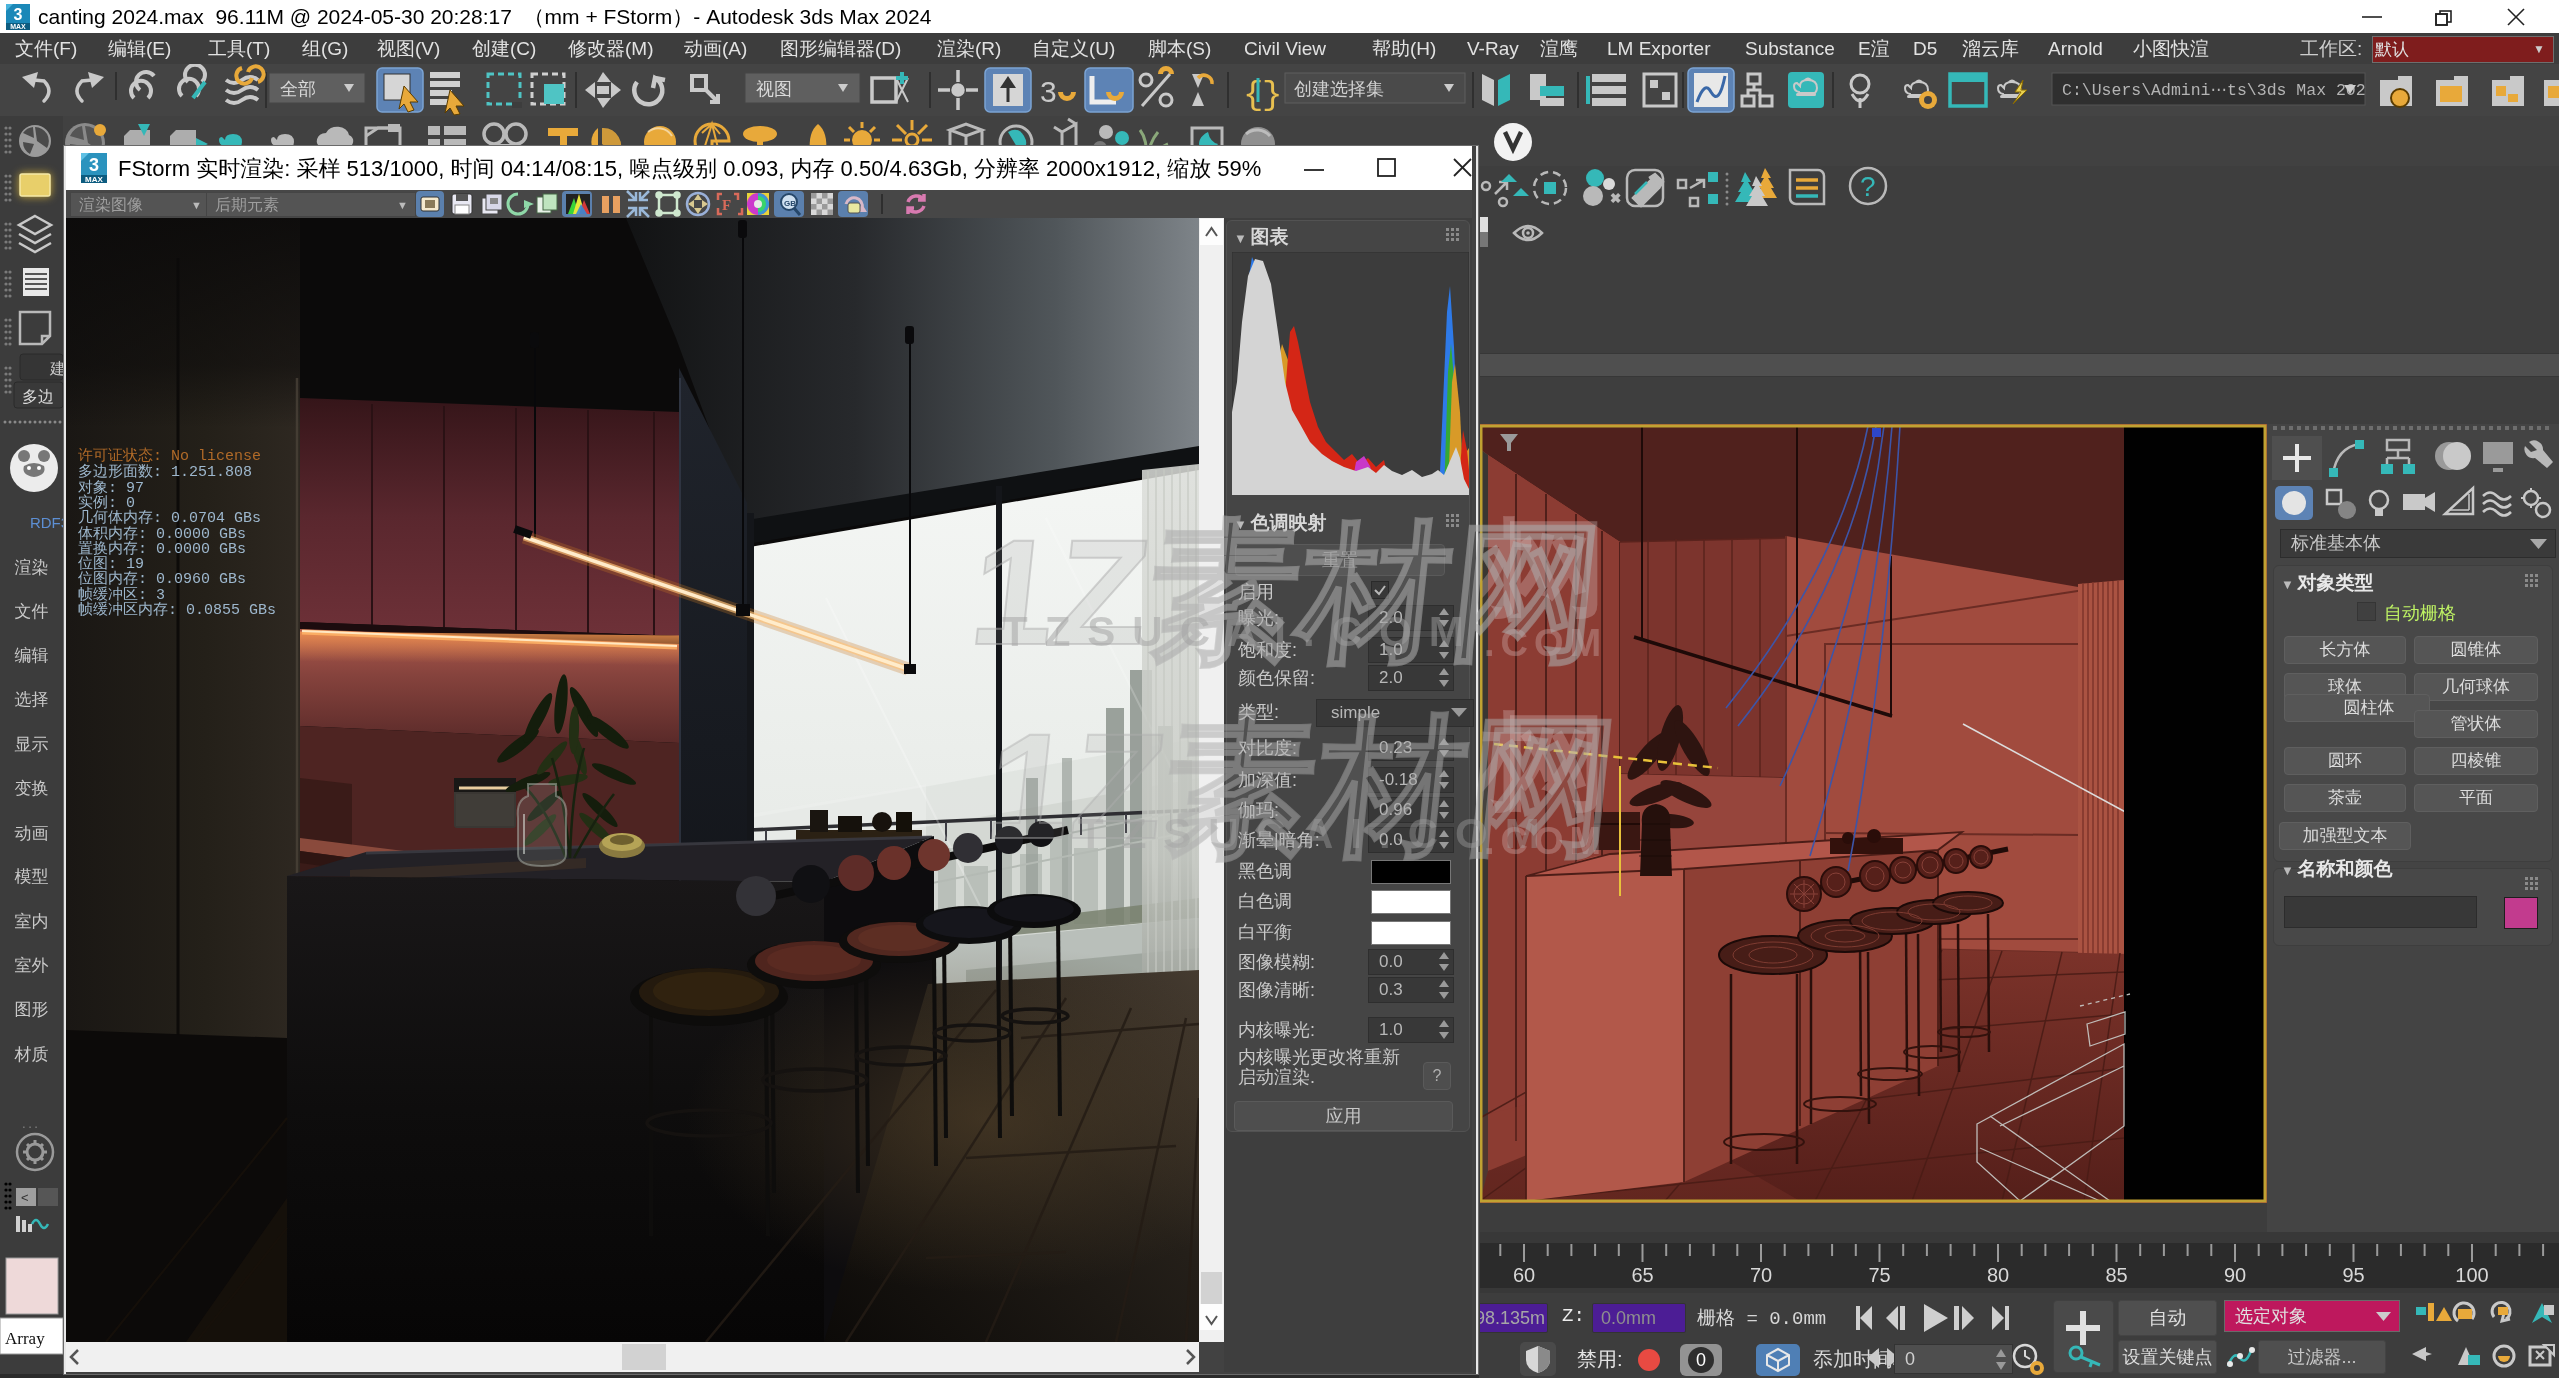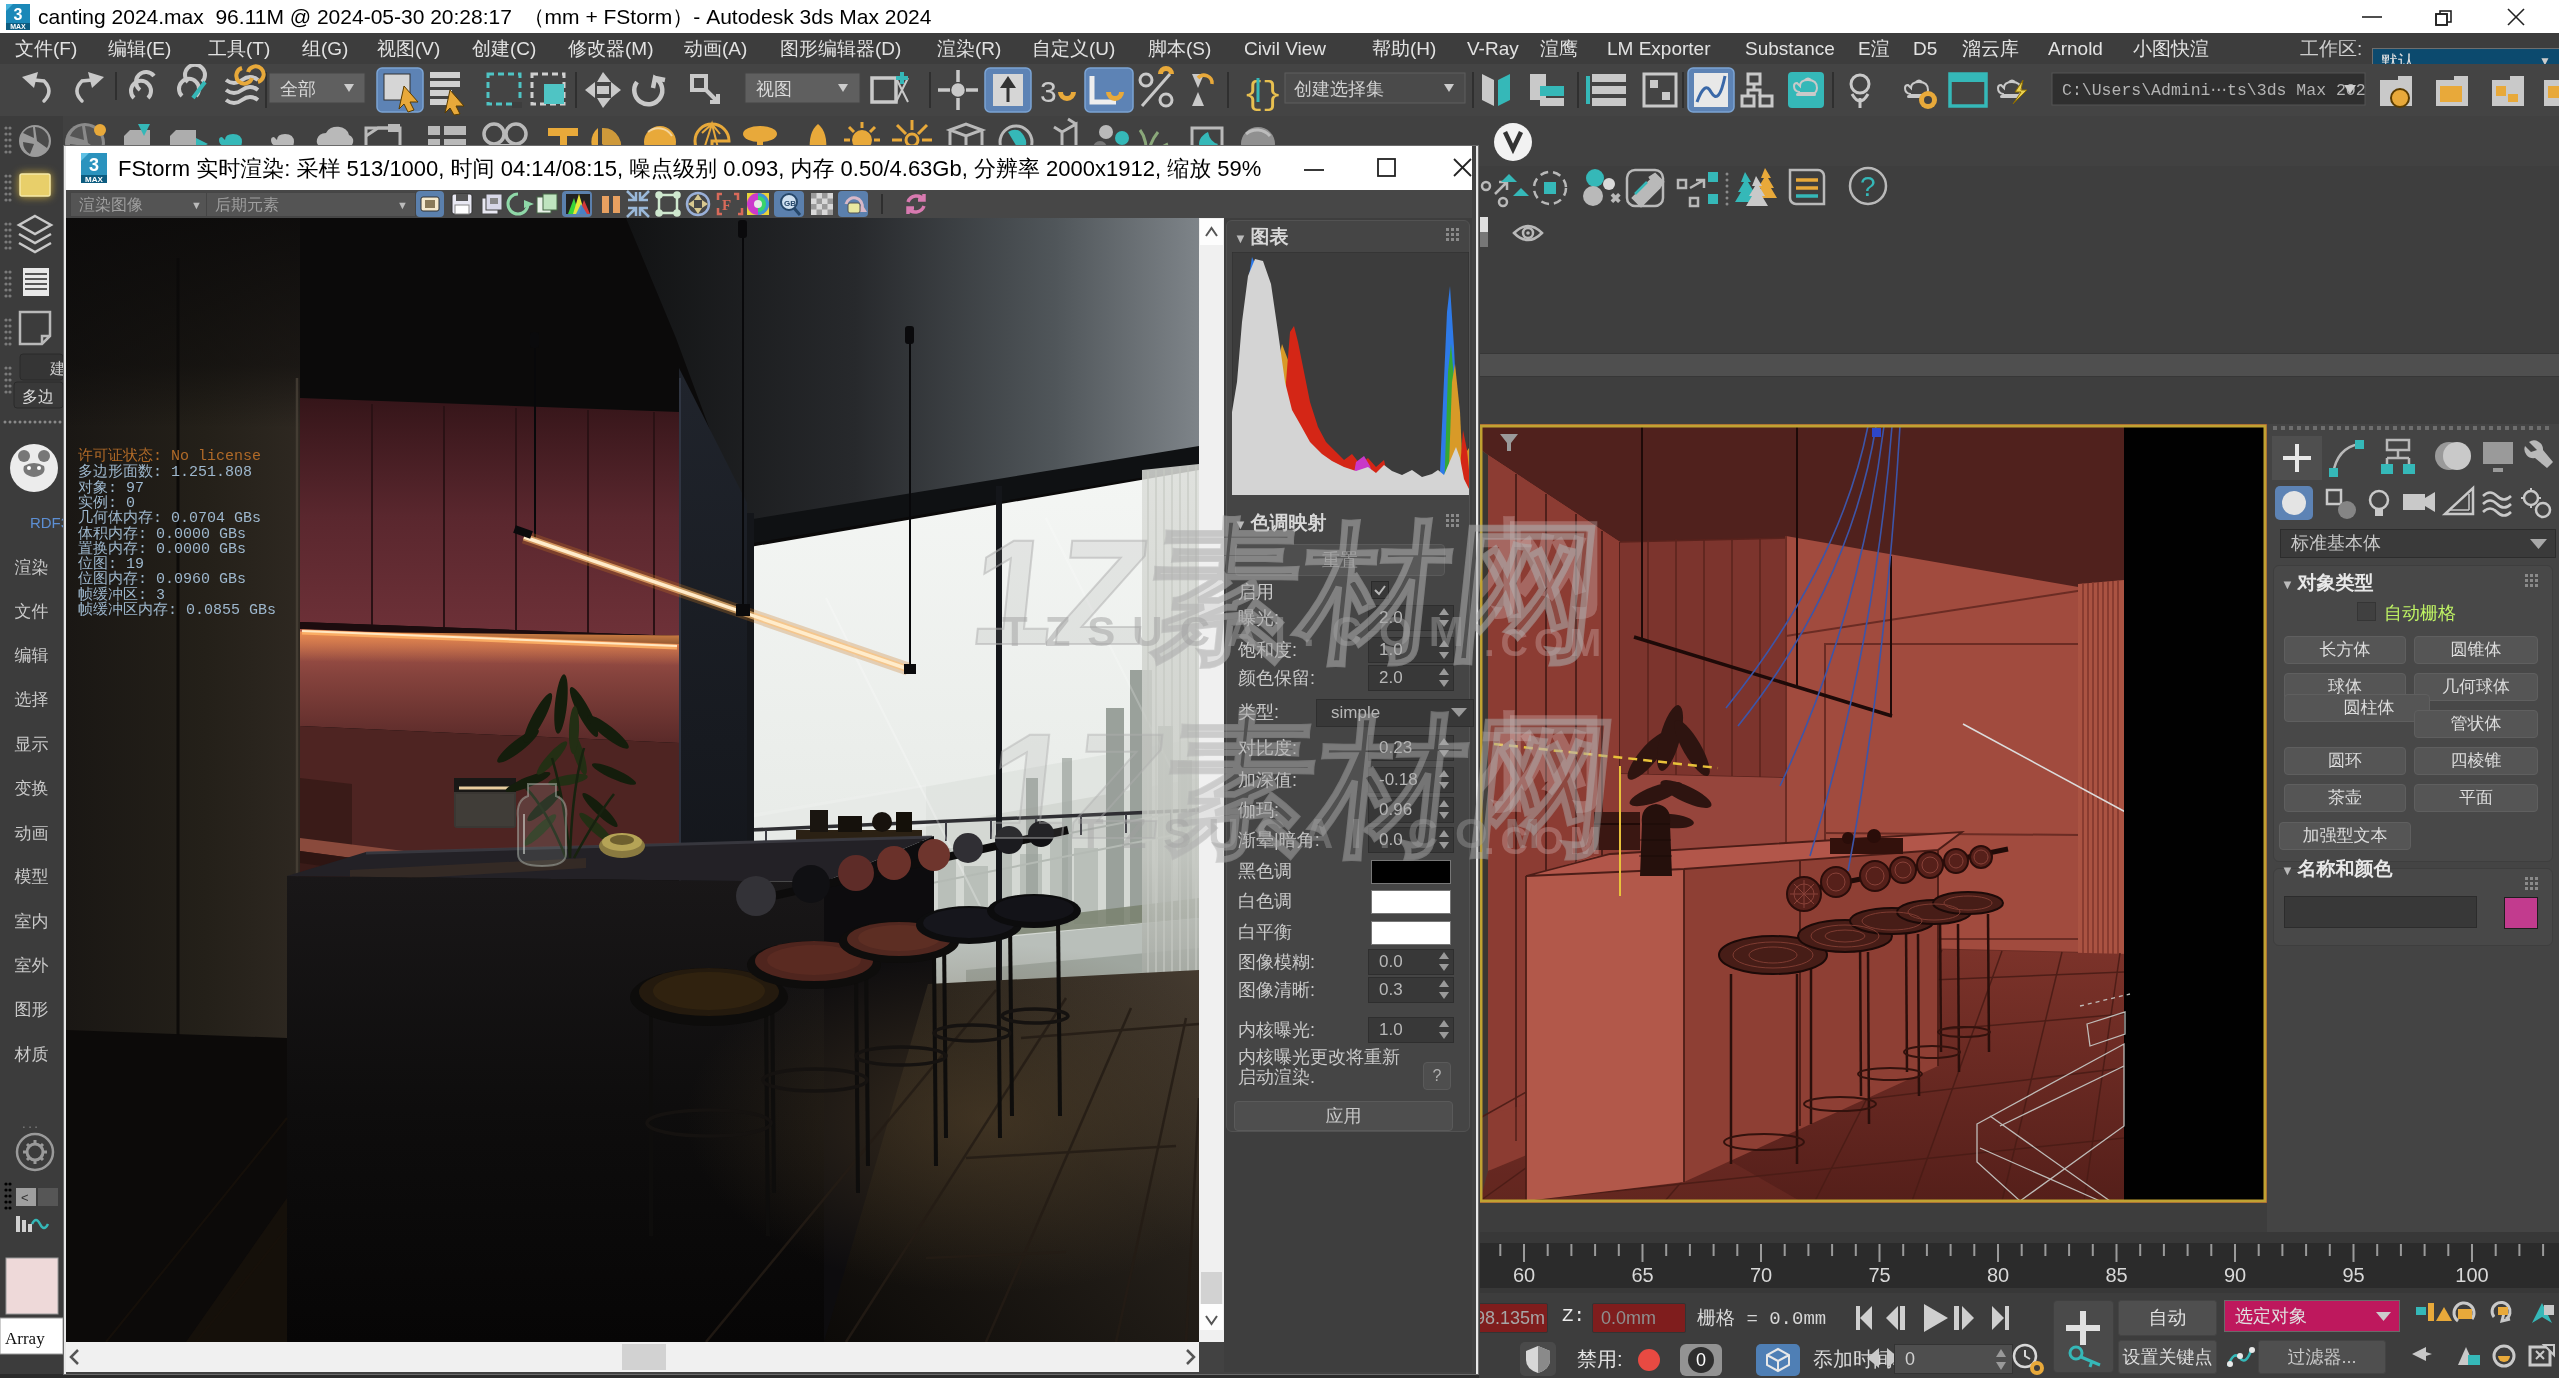--- a/index.html
+++ b/index.html
@@ -18,21 +18,21 @@
 #rightzone{left:1474px;top:166px;width:1085px;height:258px;background:#3e3e3e;}
 #ribbonband{left:1474px;top:353px;width:1085px;height:22px;background:#4f4f4f;border-top:1px solid #373737;border-bottom:1px solid #373737;}
 
 #viewport{left:1479px;top:424px;width:788px;height:779px;background:#9c4438;}
 
 #cmdpanel{left:2267px;top:424px;width:292px;height:954px;background:#444;}
 .cbtn{position:absolute;background:#555;border:1px solid #5f5f5f;border-radius:4px;color:#dcdcdc;font-size:17px;text-align:center;line-height:26px;}
 
 #timeline{left:1474px;top:1232px;width:1085px;height:61px;background:#3b82f6;}
 #statusbar{left:1474px;top:1293px;width:1085px;height:85px;background:#3d3d3d;}
-.fld{position:absolute;background:#7f1d1d;border:1px solid #333;border-radius:2px;color:#a6a6a6;font-size:18px;}
+.fld{position:absolute;background:#4c1d95;border:1px solid #333;border-radius:2px;color:#a6a6a6;font-size:18px;}
 .btn{position:absolute;background:#4f4f4f;border:1px solid #444;border-radius:3px;color:#ddd;text-align:center;}
 
 #fswin{left:64px;top:146px;width:1410px;height:1228px;background:#424242;border-left:2px solid #e8e8e8;border-right:2px solid #e8e8e8;box-shadow:0 0 0 1px #6a6a6a;}
 #fstitle{left:0;top:0;width:1406px;height:44px;background:#fff;}
 #fstools{left:0;top:44px;width:1406px;height:28px;background:#474747;}
 #fsrender{left:0;top:72px;width:1133px;height:1124px;background:#0b0a0a;overflow:hidden;}
 #fspanel{left:1158px;top:72px;width:248px;height:1154px;background:#3e3e3e;}
 .fsrow{position:absolute;color:#c8c8c8;font-size:18px;}
 .spin{position:absolute;background:#383838;border:1px solid #2e2e2e;color:#b8b8b8;font-size:17px;}
 .wm{position:absolute;color:rgba(255,255,255,0.28);font-weight:bold;pointer-events:none;}
@@ -77,21 +77,21 @@
   <div class="mi" style="left:1467px">V-Ray</div>
   <div class="mi" style="left:1540px">渲鹰</div>
   <div class="mi" style="left:1607px">LM Exporter</div>
   <div class="mi" style="left:1745px">Substance</div>
   <div class="mi" style="left:1858px">E渲</div>
   <div class="mi" style="left:1913px">D5</div>
   <div class="mi" style="left:1962px">溜云库</div>
   <div class="mi" style="left:2048px">Arnold</div>
   <div class="mi" style="left:2133px">小图快渲</div>
   <div class="mi" style="left:2300px;color:#cdcdcd">工作区:</div>
-  <div class="abs" style="left:2372px;top:15px;width:178px;height:25px;background:#0c4a6e;border:1px solid #6e6e6e;color:#e0e0e0;font-size:17px;line-height:25px;padding-left:8px;">默认<span style="position:absolute;right:8px;top:0;color:#ccc;font-size:12px;">▼</span></div>
+  <div class="abs" style="left:2372px;top:3px;width:178px;height:25px;background:#7f1d1d;border:1px solid #6e6e6e;color:#e0e0e0;font-size:17px;line-height:25px;padding-left:2px;">默认<span style="position:absolute;right:8px;top:0;color:#ccc;font-size:12px;">▼</span></div>
 </div>
 <div class="abs" id="toolbar1">
 <svg width="2559" height="52" viewBox="0 0 2559 52">
 <defs>
 <g id="teapot">
             <path d="M8,16 q-5,-1 -5,-6 q0,-3 3,-3 l3,3 q0,-6 8,-6 q9,0 9,8 q0,3 -2,5 l-16,0 z M14,4 q3,-3 6,0" fill="none" stroke="#c9c9c9" stroke-width="2"></path>
             <rect x="5" y="17" width="20" height="3" rx="1.5" fill="#c9c9c9"></rect>
           </g>
 </defs>
 <g fill="none" stroke="#c9c9c9" stroke-width="3.5" stroke-linecap="round">

